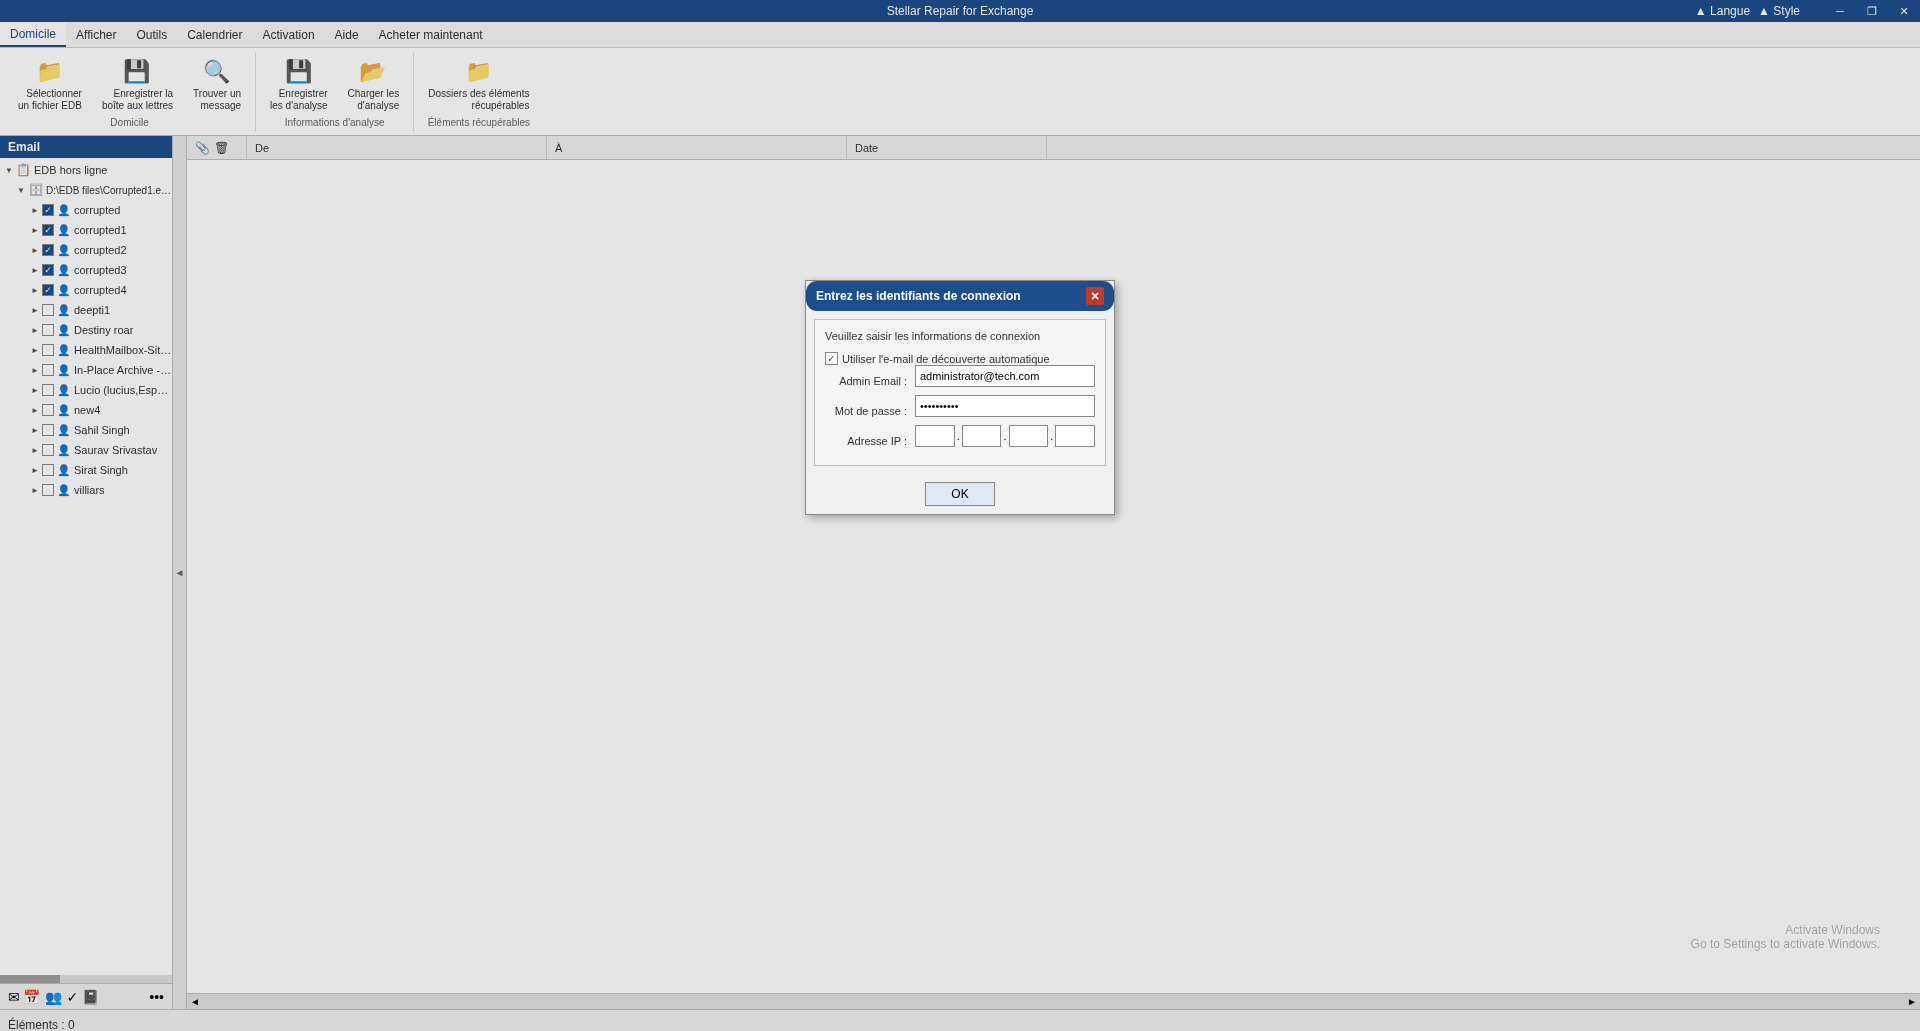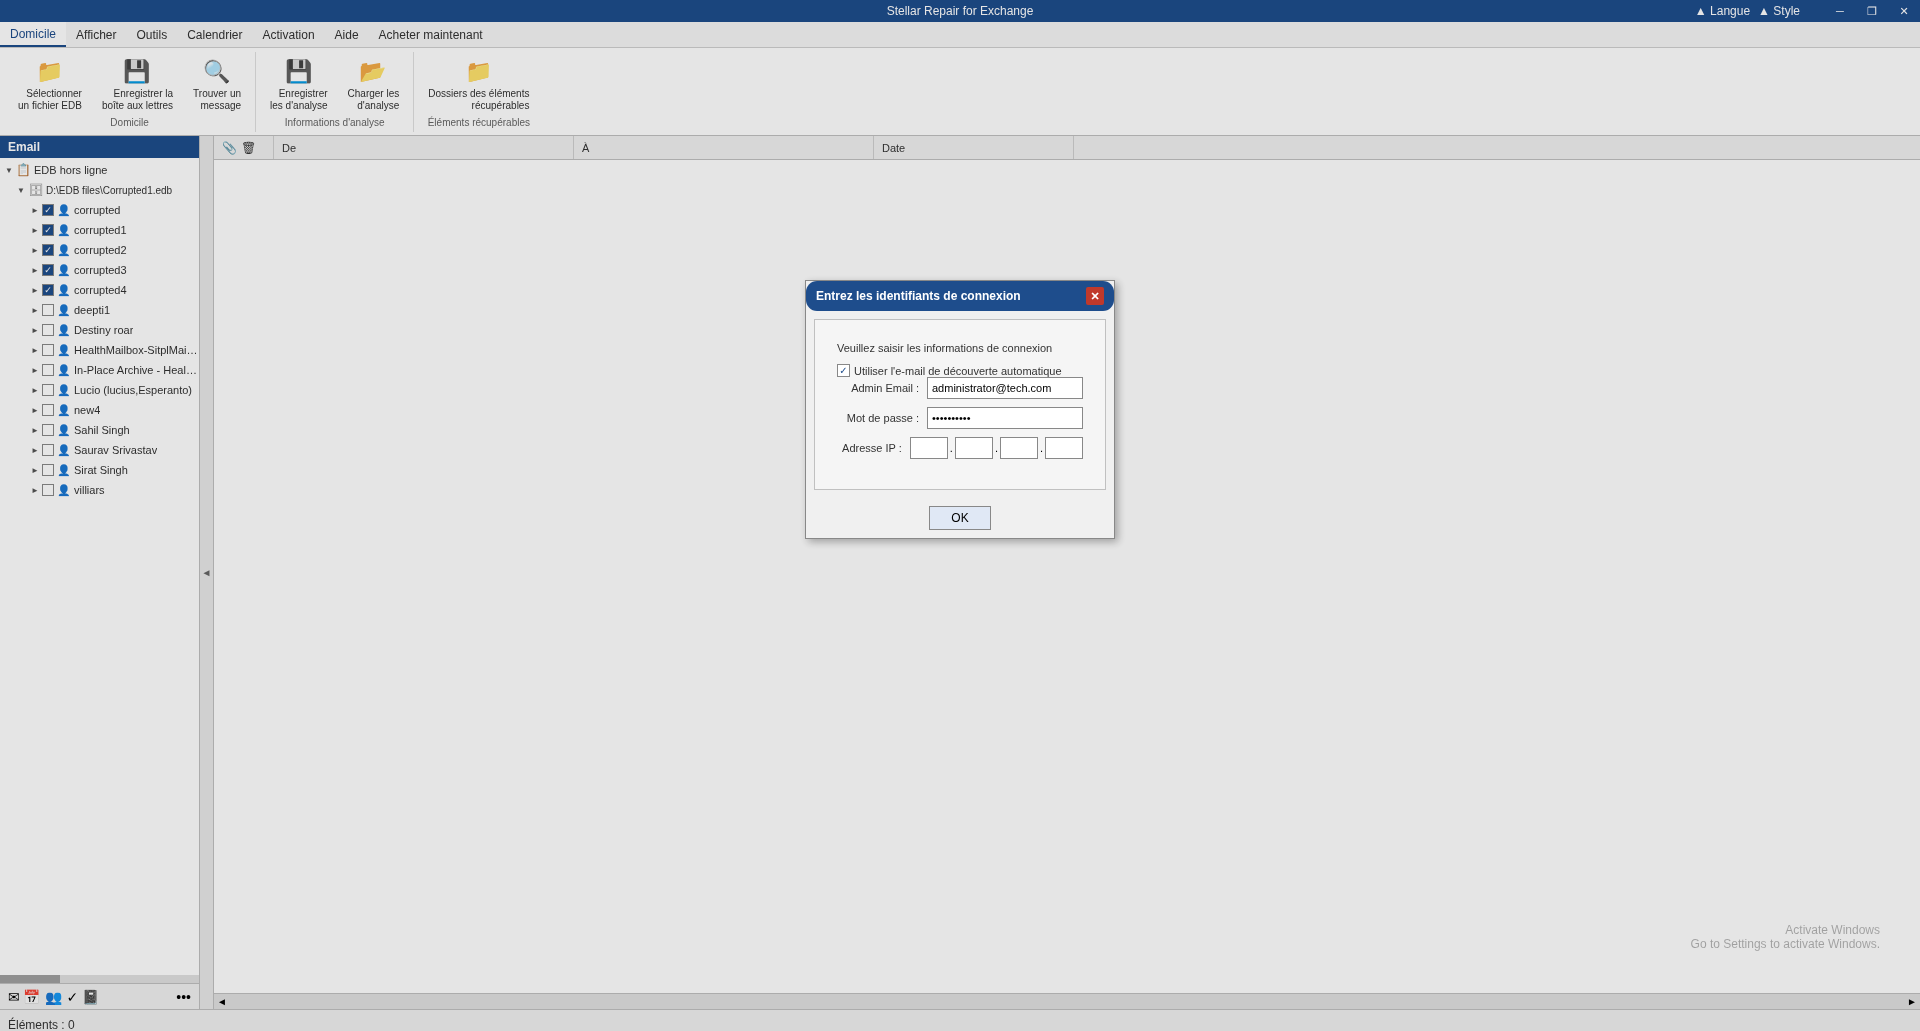--- a/index.html
+++ b/index.html
@@ -125,21 +125,21 @@
 
     
     #main {
       display: flex;
       height: calc(1031px - 22px - 26px - 88px - 22px);
       background: #f0f0f0;
     }
 
     
     #sidebar {
-      width: 200px;
+      width: 173px;
       background: white;
       border-right: 1px solid #c0c0c0;
       display: flex;
       flex-direction: column;
       overflow: hidden;
     }
     #sidebar-header {
       background: #1e4d8c;
       color: white;
       padding: 4px 8px;
@@ -330,35 +330,35 @@
       color: white;
       display: flex;
       align-items: center;
       justify-content: center;
       cursor: pointer;
       font-size: 11px;
       border-radius: 2px;
     }
 
     #modal-body {
-      padding: 22px;
+      padding: 10px;
       background: #f5f5f5;
       margin: 8px;
       border: 1px solid #c0c0c0;
     }
 
     #modal-subtitle {
       font-size: 11px;
       color: #333;
       margin-bottom: 10px;
     }
 
     .modal-row {
       display: flex;
-      align-items: center;
+      align-items: flex-end;
       margin-bottom: 8px;
     }
 
     .modal-label {
       width: 90px;
       font-size: 11px;
       color: #333;
       text-align: right;
       padding-right: 8px;
     }
@@ -421,21 +421,21 @@
       font-size: 11px;
     }
 
     #modal-footer {
       padding: 8px 10px;
       display: flex;
       justify-content: center;
     }
 
     .ok-btn {
-      width: 62px;
+      width: 70px;
       height: 24px;
       background: #e0e8f5;
       border: 1px solid #888;
       cursor: pointer;
       font-size: 12px;
       display: flex;
       align-items: center;
       justify-content: center;
     }
 

